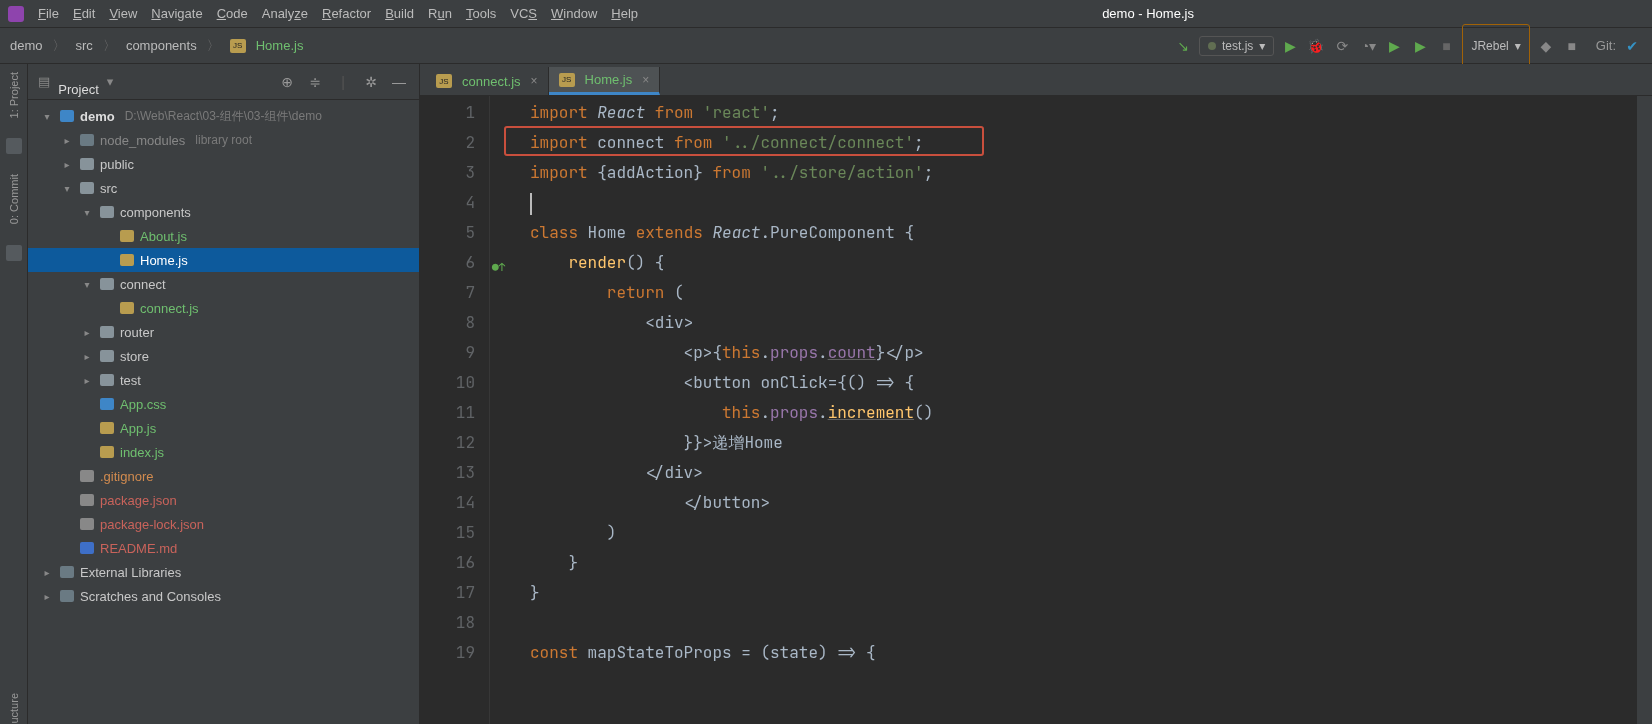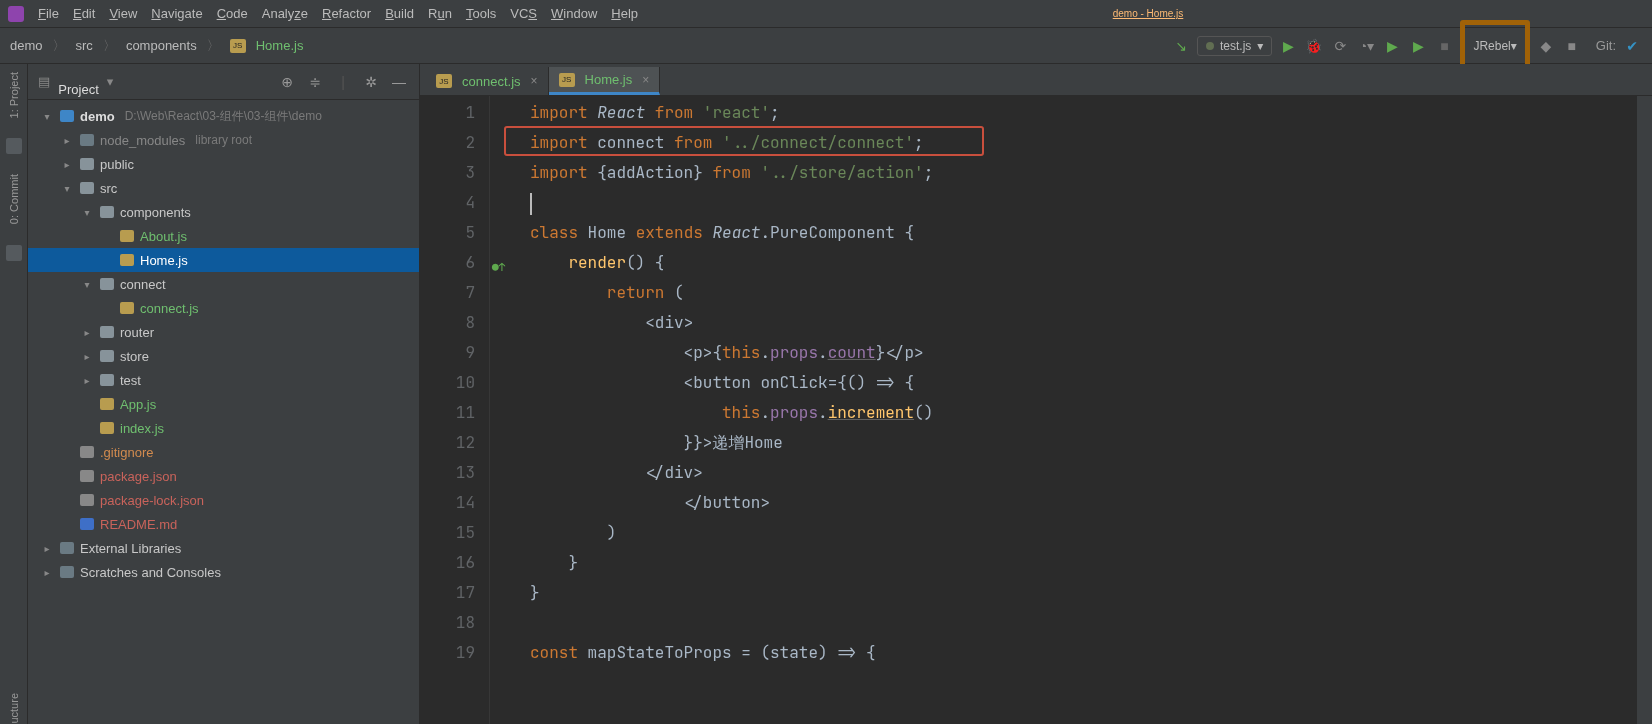--- a/index.html
+++ b/index.html
@@ -16,21 +16,21 @@
   height:28px; display:flex; align-items:center;
   background:#3c3f41; border-bottom:1px solid #2b2b2b;
   padding:0 8px; gap:14px;
 }
 .app-icon{
   width:16px;height:16px;background:#8e44ad;border-radius:3px;flex:0 0 auto;
 }
 .menu-item{color:#bbbbbb;cursor:default;}
 .menu-item u{text-decoration:underline;}
 .menu-spacer{flex:1;}
-.title-text{color:#fdba74; font-size:10px;text-decoration:underline;}
+.title-text{color:#ffffff; font-size:13px;}
 
 .tool-row{
   height:36px; display:flex; align-items:center;
   background:#3c3f41; border-bottom:1px solid #2b2b2b;
   padding:0 10px; gap:6px;
 }
 .crumb{color:#bbbbbb;}
 .crumb.link{color:#bbbbbb;}
 .crumb-sep{color:#6e6e6e; padding:0 4px;}
 .crumb.file{color:#6fbf6f;}
@@ -46,22 +46,22 @@
 }
 .run-select{
   display:flex;align-items:center;gap:6px;
   border:1px solid #555;background:#3c3f41;color:#bbb;
   padding:2px 8px;border-radius:3px;font-size:12px;
 }
 .run-select .dot{width:8px;height:8px;background:#616e52;border-radius:50%;}
 .green{color:#5fa94e;}
 .bug{color:#5fa94e;}
 .jrebel{
-  display:flex;align-items:center;
-  border:5px solid #a16207;padding:14px 8px;border-radius:3px;font-size:12px;color:#bbb;
+  display:flex;align-items:center;gap:6px;
+  border:1px solid #a16207;padding:14px 8px;border-radius:3px;font-size:12px;color:#bbb;
 }
 .git-label{color:#999;margin-left:8px;}
 .blue-arrow{color:#3592c4;}
 
 .main{
   position:absolute; top:64px; bottom:0; left:0; right:0;
   display:flex;
 }
 
 .left-stripe{
@@ -303,20 +303,25 @@
         <span class="indent" style="width:46px"></span>
           <span class="tw">▸</span>
         <span class="dir-ic"></span>
         <span class="name">store</span>
       </div>
       <div class="tree-row">
         <span class="indent" style="width:46px"></span>
           <span class="tw">▸</span>
         <span class="dir-ic"></span>
         <span class="name">test</span>
+      </div>
+      <div class="tree-row">
+        <span class="indent" style="width:66px"></span>
+        <span class="file-ic css"></span>
+        <span class="name green">App.css</span>
       </div>
       <div class="tree-row">
         <span class="indent" style="width:66px"></span>
         <span class="file-ic"></span>
         <span class="name green">App.js</span>
       </div>
       <div class="tree-row">
         <span class="indent" style="width:66px"></span>
         <span class="file-ic"></span>
         <span class="name green">index.js</span>

